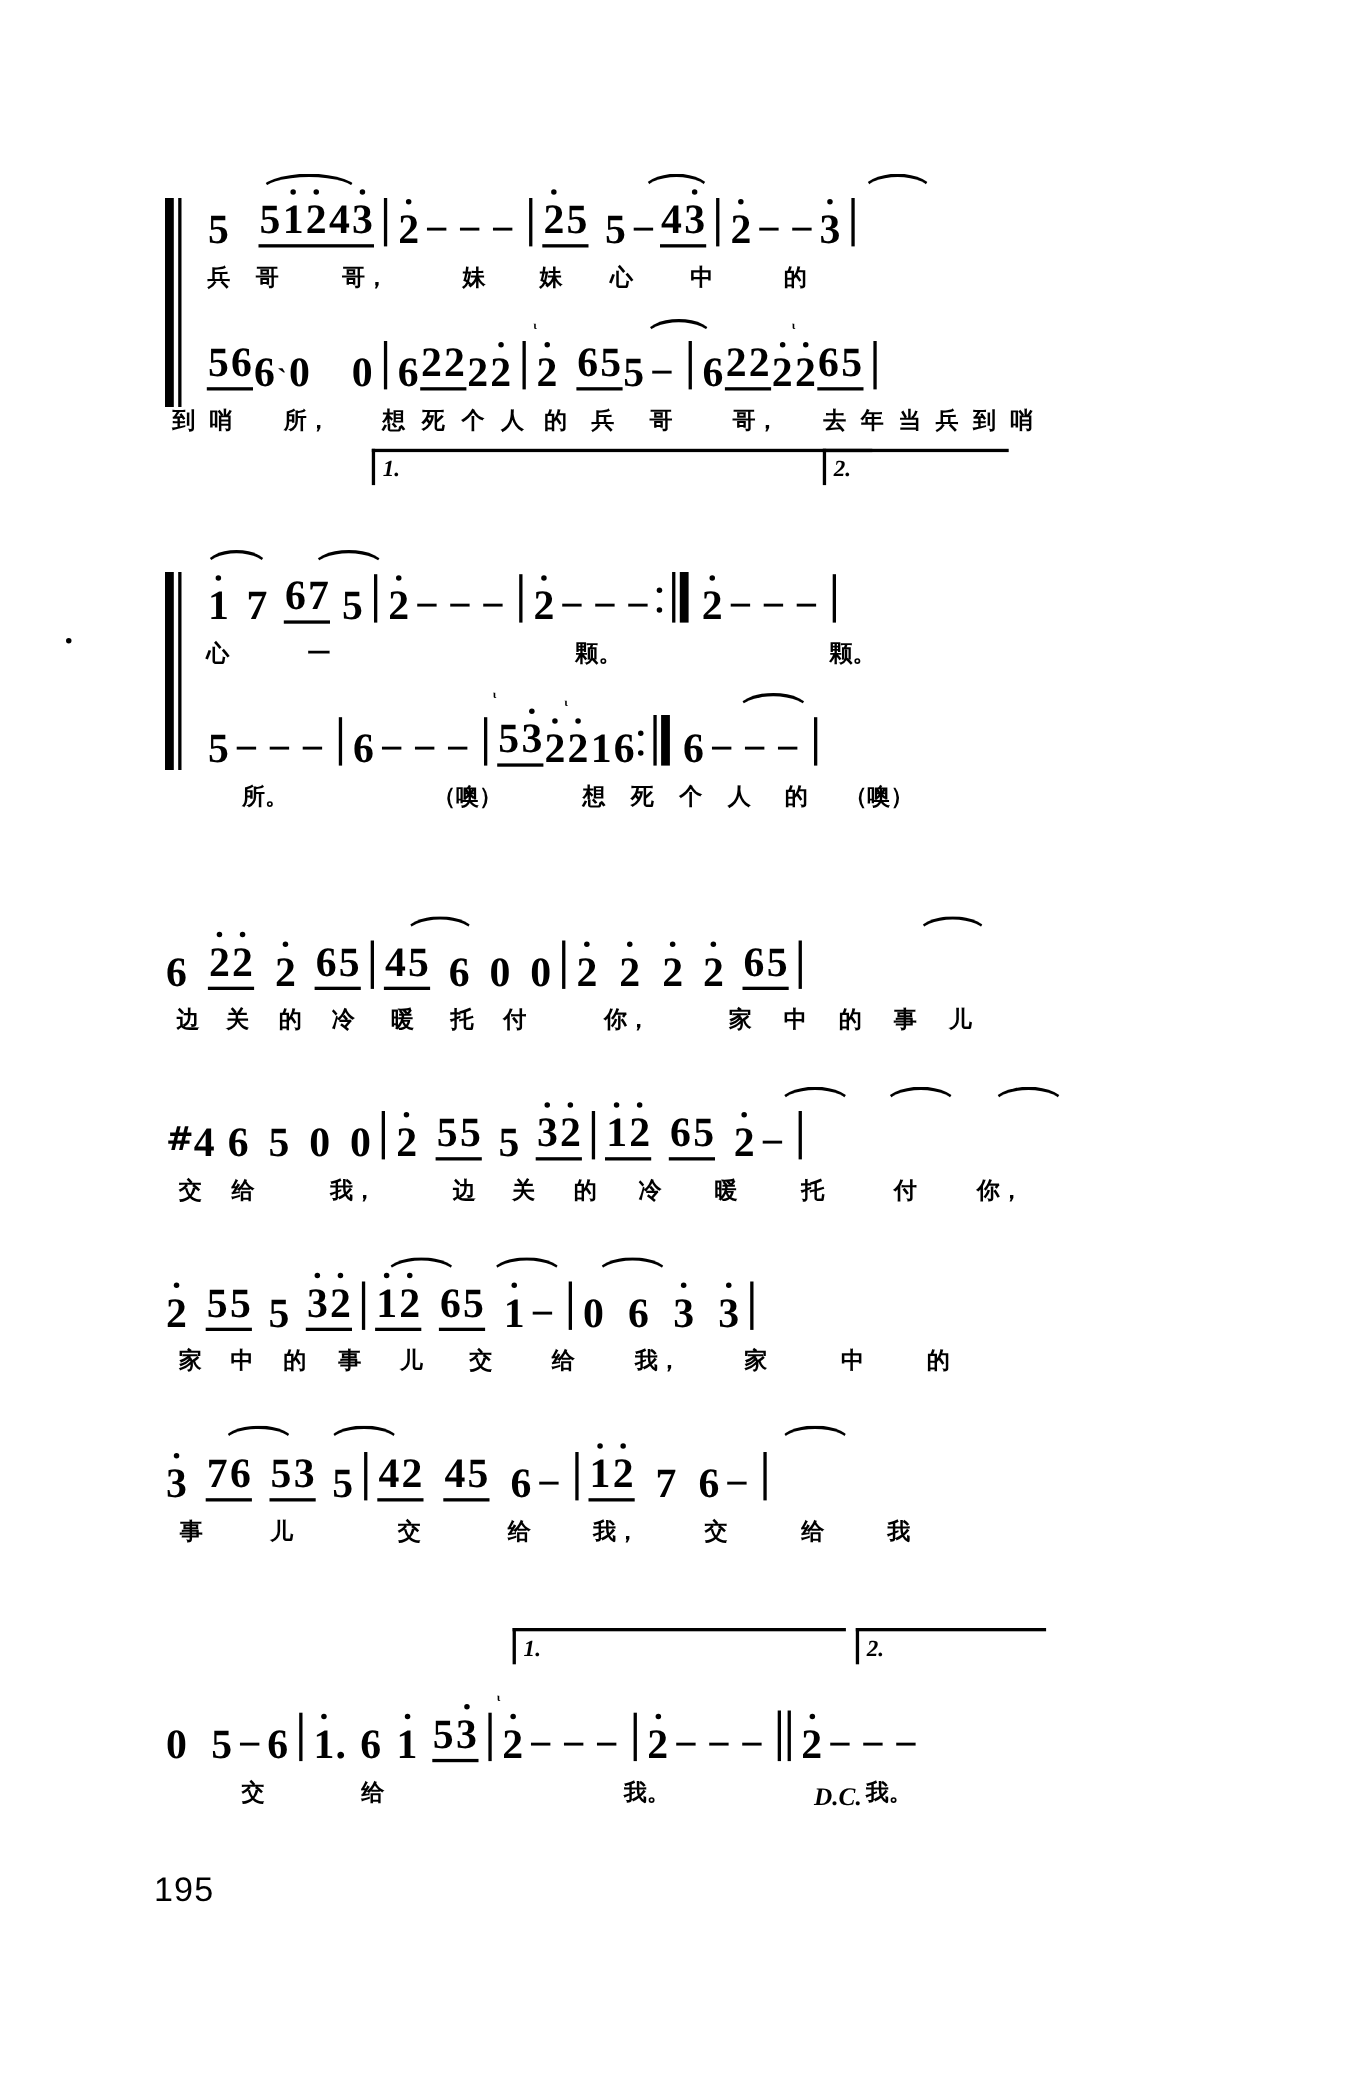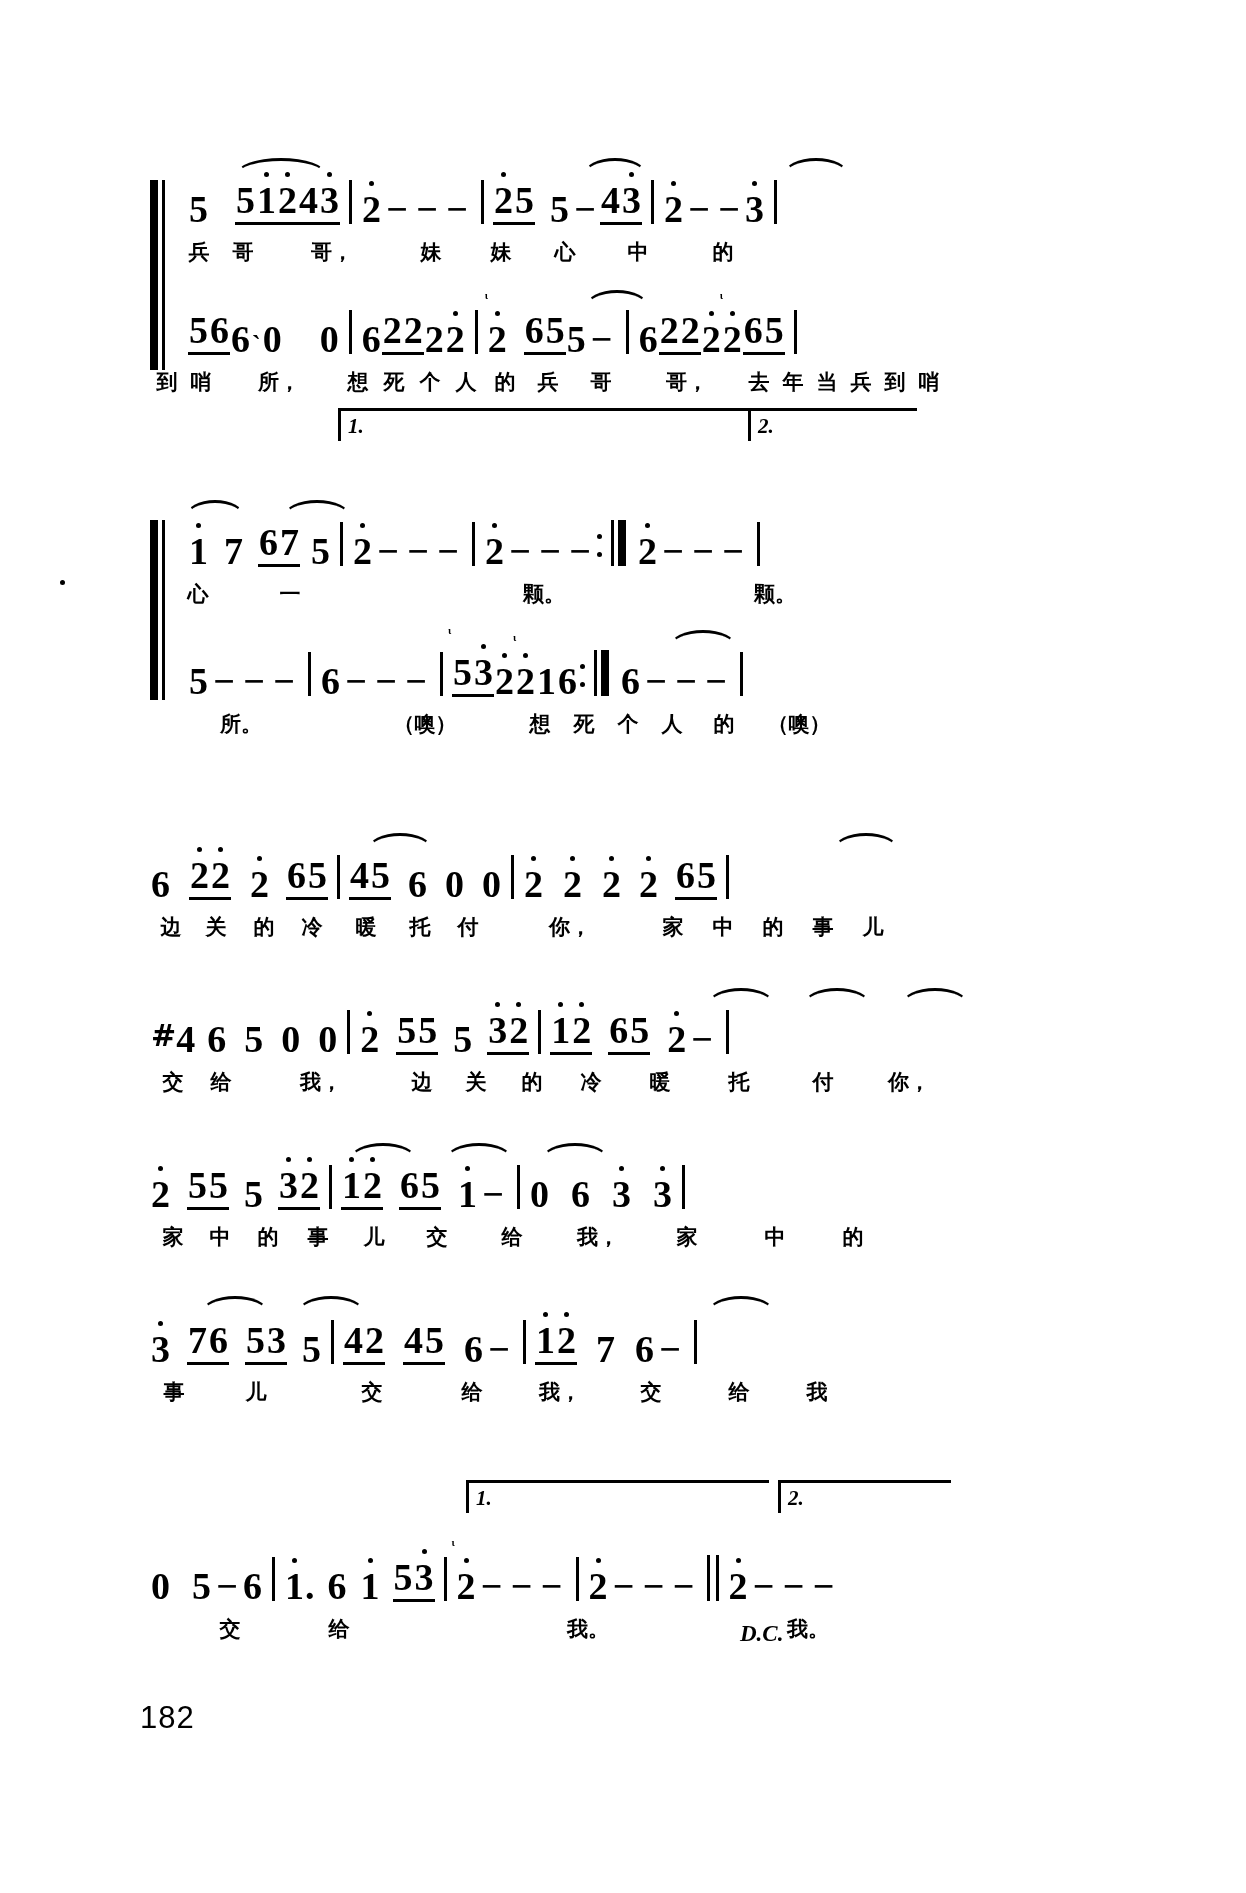--- a/index.html
+++ b/index.html
@@ -716,17 +716,17 @@
     </div>
     <div class="lyrics" style="margin-left:30px;">
       <span style="width:100px">交</span>
       <span style="width:118px">给</span>
       <span style="width:380px">我。</span>
       <span style="width:60px">我。</span>
     </div>
     <div class="dc" style="left:590px; top:66px;">D.C.</div>
   </div>
 
-  <div class="pagenum">182</div>
+  <div class="pagenum">195</div>
 
   <div class="speck" style="left:60px; top:580px;"></div>
 
 </div>
 
 </body></html>

